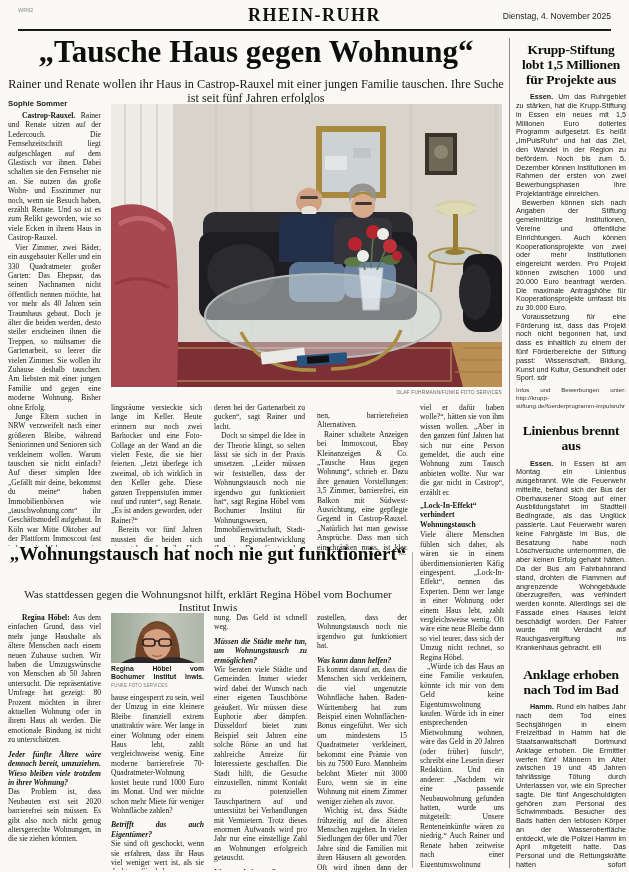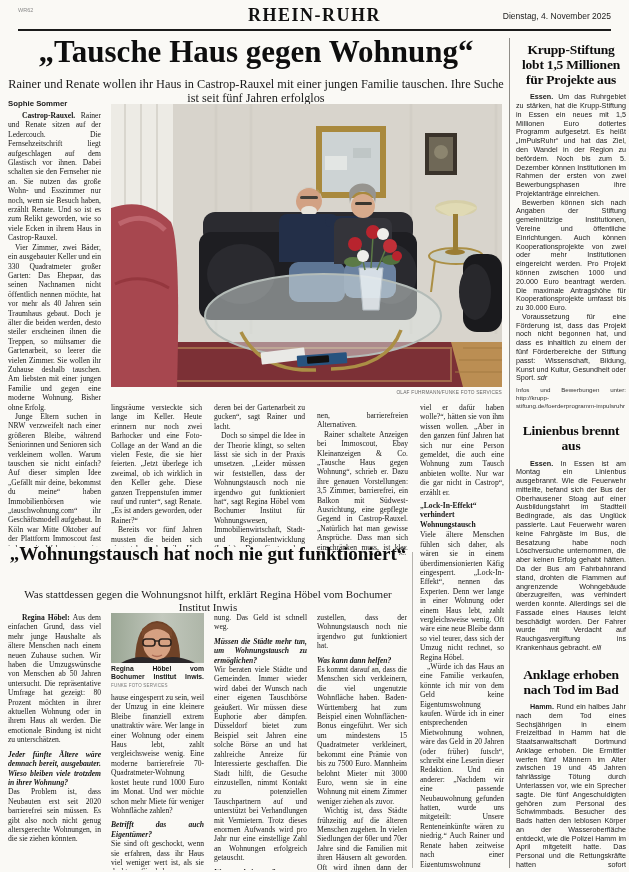--- a/index.html
+++ b/index.html
@@ -27,21 +27,21 @@
     font:400 11px/1.15 "Liberation Serif",serif;color:#222;}
 
   
   .col{position:absolute;overflow:hidden;font:7.6px/1.24 "Liberation Serif",serif;
     text-align:justify;color:#161616;}
   .col p.para{text-indent:7px;}
   .col p.first{text-indent:0;}
   .col p.q{text-indent:0;font-weight:700;font-style:italic;margin-top:5px;}
   .col p.sub{text-indent:0;font-weight:700;margin:4px 0 1px;}
   .lead{font-weight:700;padding-left:14px;}
-  .sig{font-style:italic;}
+  .sig{}
 
   .a1c1{left:8px;top:111px;width:93px;height:436px;}
   .a1c2{left:111px;top:403px;width:91px;height:144px;}
   .a1c3{left:214px;top:403px;width:91px;height:144px;}
   .a1c4{left:317px;top:411px;width:91px;height:144px;}
   .a1c5{left:420px;top:403px;width:84px;height:464px;}
   .a2c1{left:8px;top:613px;width:93px;height:257px;}
   .a2c2{left:111px;top:613px;width:93px;height:257px;}
   .a2c3{left:214px;top:613px;width:93px;height:257px;}
   .a2c4{left:317px;top:613px;width:90px;height:257px;}
@@ -213,21 +213,21 @@
   </section>
 
   <div class="vrule vrule-int"></div>
 
   <section>
     <h2 class="h-int">„Wohnungstausch hat noch nie gut funktioniert“</h2>
     <p class="sub-int">Was stattdessen gegen die Wohnungsnot hilft, erklärt Regina Höbel vom Bochumer Institut Inwis</p>
 
     <div class="col a2c1">
         <p class="para first"><span class="lead">Regina Höbel: </span>Aus dem einfachen Grund, dass viel mehr junge Haushalte als ältere Menschen nach einem neuen Zuhause suchen. Wir haben die Umzugswünsche von Menschen ab 50 Jahren untersucht. Die repräsentative Umfrage hat gezeigt: 80 Prozent möchten in ihrer aktuellen Wohnung oder in ihrem Haus alt werden. Die emotionale Bindung ist nicht zu unterschätzen.</p>
-        <p class="para q">Jeder fünfte Ältere wäre demnach bereit, ausgebauter. Wieso bleiben viele trotzdem in ihrer Wohnung?</p>
+        <p class="para q">Jeder fünfte Ältere wäre demnach bereit, umzuziehen. Wieso bleiben viele trotzdem in ihrer Wohnung?</p>
         <p class="para first">Das Problem ist, dass Neubauten erst seit 2020 barrierefrei sein müssen. Es gibt also noch nicht genug altersgerechte Wohnungen, in die sie ziehen könnten.</p>
       </div>
 
     <div class="col a2c2">
       <figure class="portrait">
         <svg width="93" height="50" viewBox="0 0 93 50">
           <defs>
             <linearGradient id="rbg" x1="0" y1="0" x2="1" y2="0">
               <stop offset="0" stop-color="#9aa694"></stop>
                 <stop offset="0.55" stop-color="#c2c8bd"></stop>

